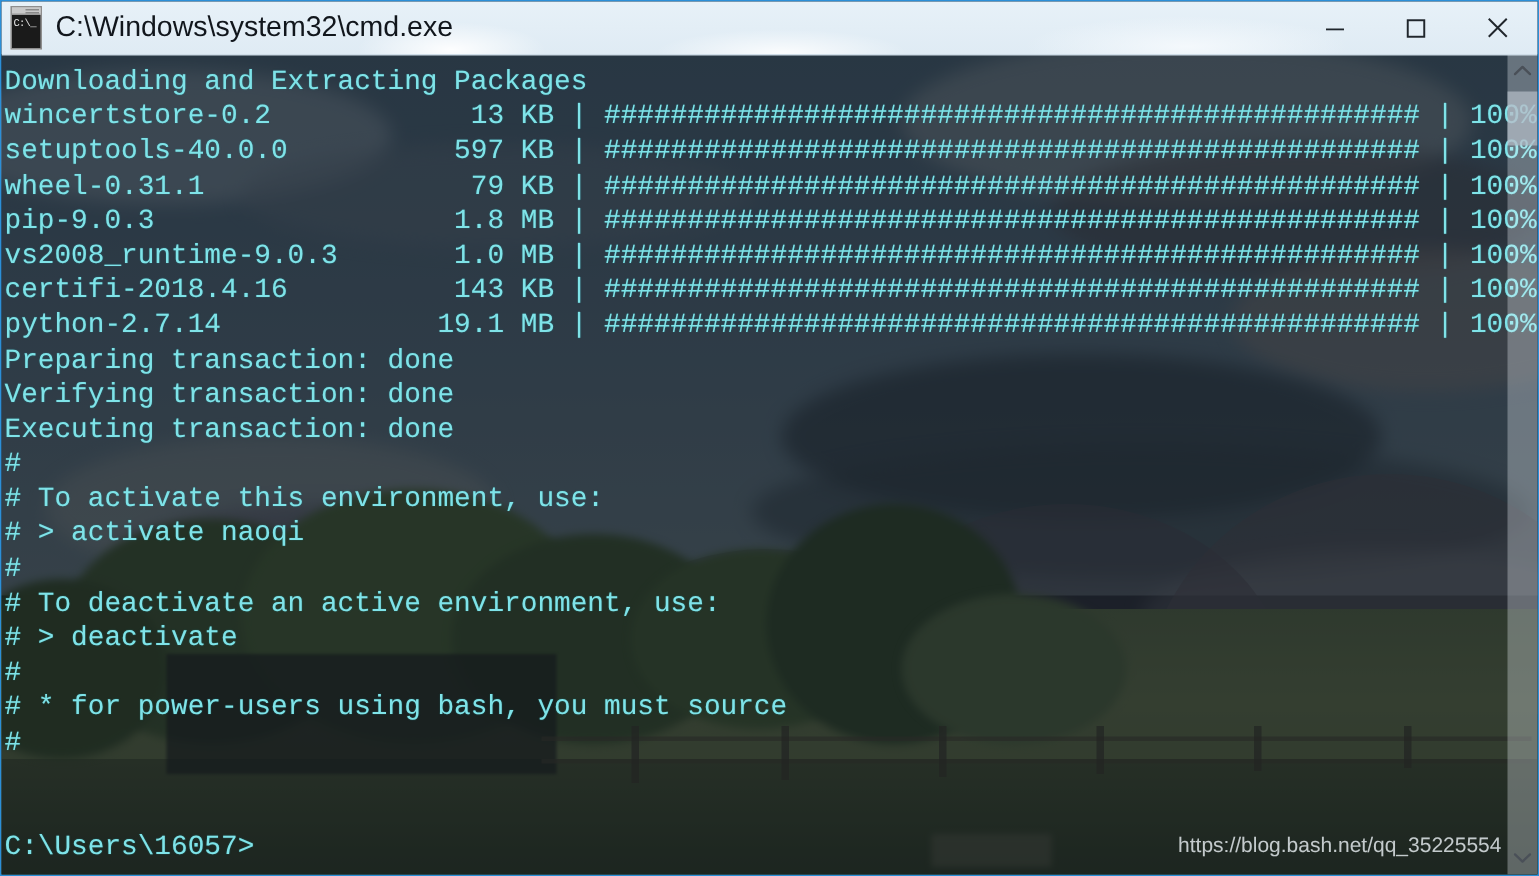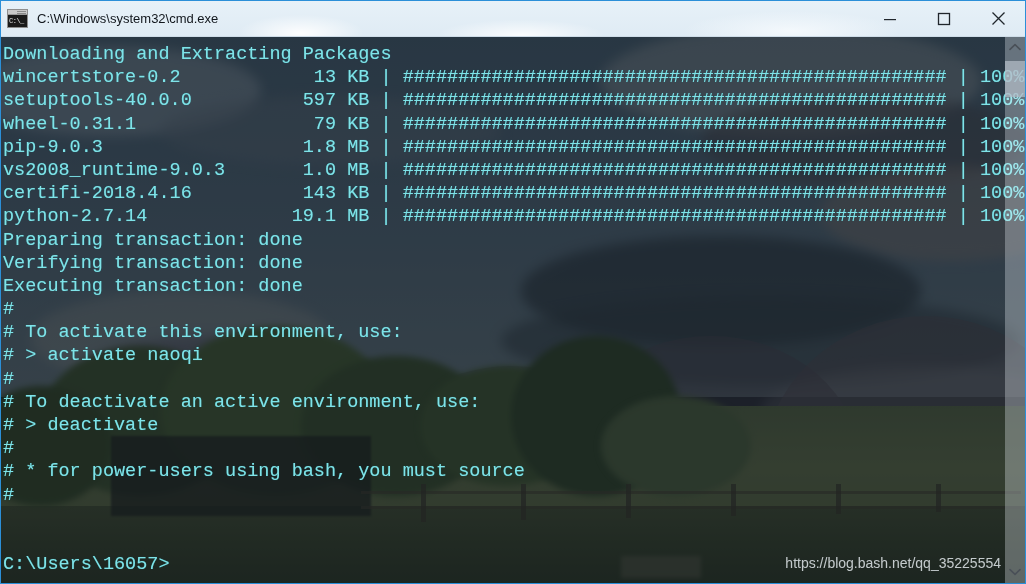--- a/index.html
+++ b/index.html
@@ -44,21 +44,21 @@
     inset: 0;
     background:
       radial-gradient(ellipse 90px 26px at 300px 32px, rgba(255,255,255,.95), rgba(255,255,255,0) 70%),
       radial-gradient(ellipse 120px 22px at 520px 34px, rgba(255,255,255,.85), rgba(255,255,255,0) 70%),
       radial-gradient(ellipse 150px 28px at 790px 30px, rgba(246,250,253,.9), rgba(255,255,255,0) 72%),
       linear-gradient(180deg,#e7f1f8 0%, #dfebf4 100%);
     pointer-events: none;
   }
   .app-icon {
     position: relative;
-    width: 21px; height: 19px;
+    width: 21px; height: 29px;
     margin-left: 6px;
     background: #d8d8d8;
     border: 1px solid #8e8e8e;
     box-sizing: border-box;
     display: flex;
     flex-direction: column;
     z-index: 2;
     flex: 0 0 auto;
   }
   .app-icon .bar {
@@ -85,21 +85,21 @@
     letter-spacing: -0.5px;
     padding-left: 1px;
     overflow: hidden;
     white-space: nowrap;
   }
   #title-text {
     position: relative;
     z-index: 2;
     margin-left: 9px;
     font-family: "Liberation Sans", sans-serif;
-    font-size: 13px;
+    font-size: 19px;
     color: #11161c;
     white-space: nowrap;
   }
   .win-controls {
     position: relative;
     z-index: 2;
     margin-left: auto;
     display: flex;
     height: 35px;
   }

